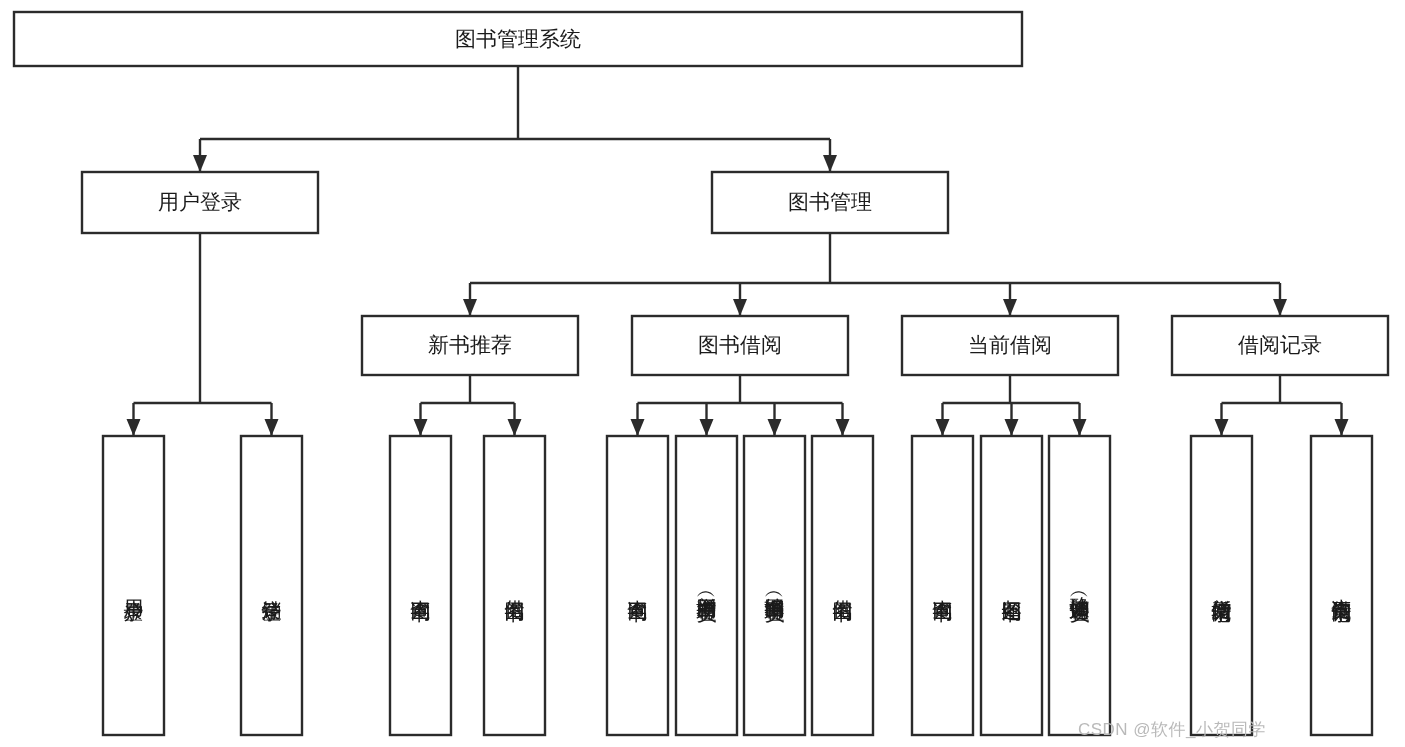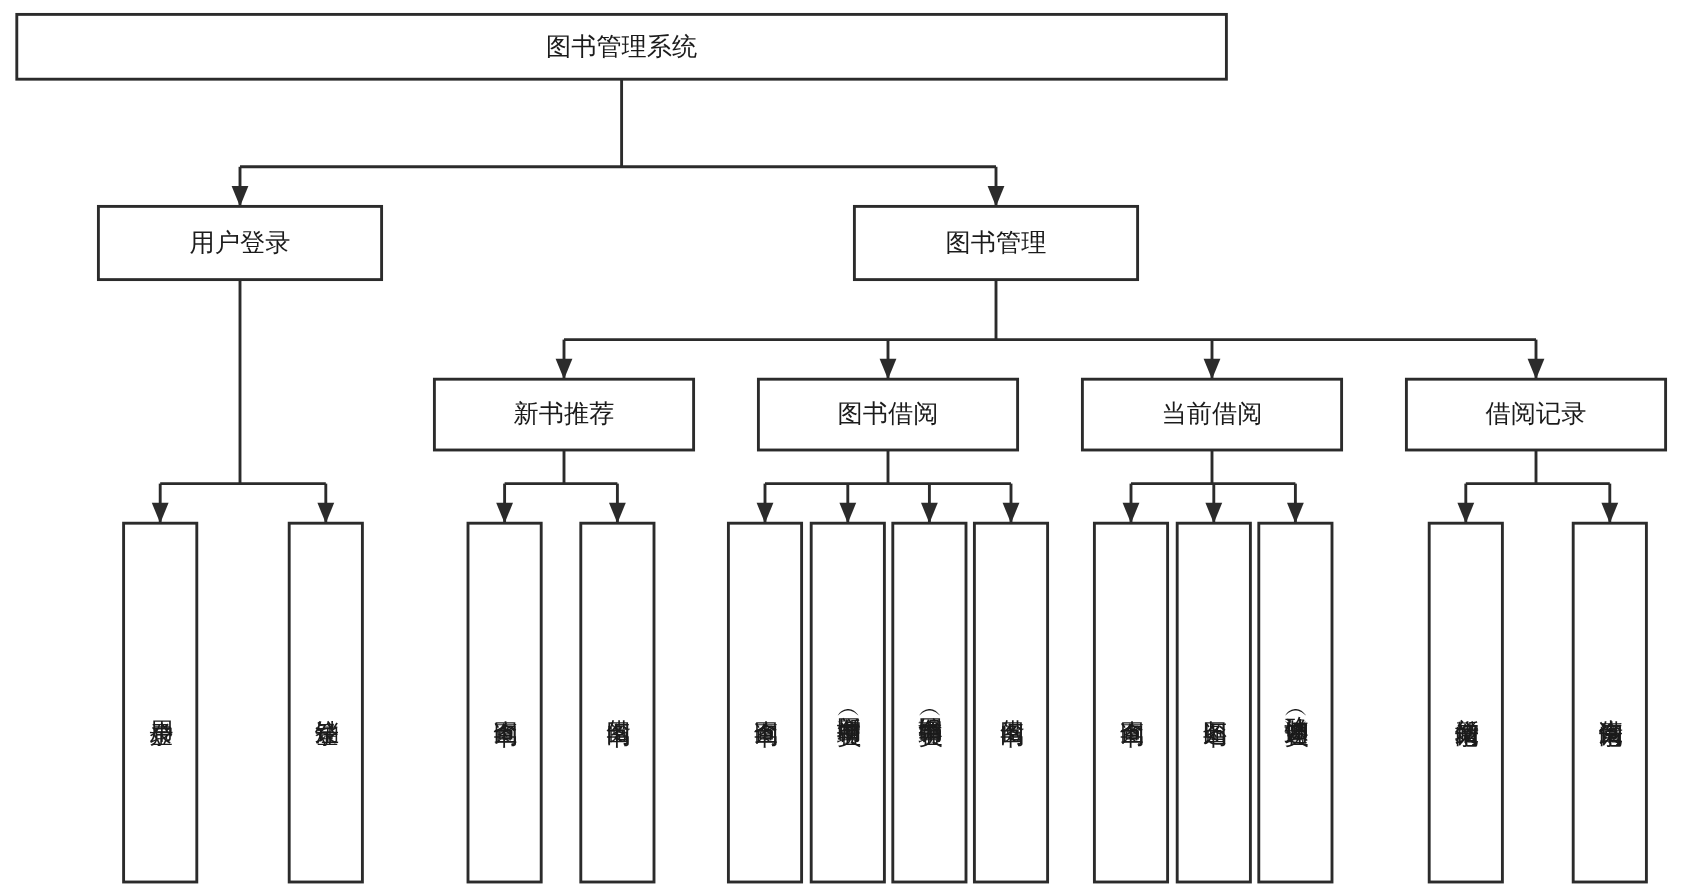--- a/index.html
+++ b/index.html
@@ -177,13 +177,14 @@
       <div class="node-label-v" style="left: 676px; top: 436px; width: 61px; height: 299px;">新增图书（管理员）</div>
       <div class="node-label-v" style="left: 744px; top: 436px; width: 61px; height: 299px;">编辑图书（管理员）</div>
       <div class="node-label-v" style="left: 812px; top: 436px; width: 61px; height: 299px;">借阅图书</div>
       <div class="node-label-v" style="left: 912px; top: 436px; width: 61px; height: 299px;">查询图书</div>
       <div class="node-label-v" style="left: 981px; top: 436px; width: 61px; height: 299px;">归还图书</div>
       <div class="node-label-v" style="left: 1049px; top: 436px; width: 61px; height: 299px;">确认归还（管理员）</div>
       <div class="node-label-v" style="left: 1191px; top: 436px; width: 61px; height: 299px;">新增借阅记录</div>
       <div class="node-label-v" style="left: 1311px; top: 436px; width: 61px; height: 299px;">查询借阅记录</div>
     </div>
 
+  <div class="watermark">CSDN @软件_小贺同学</div>
 </div>
 
 </body></html>

